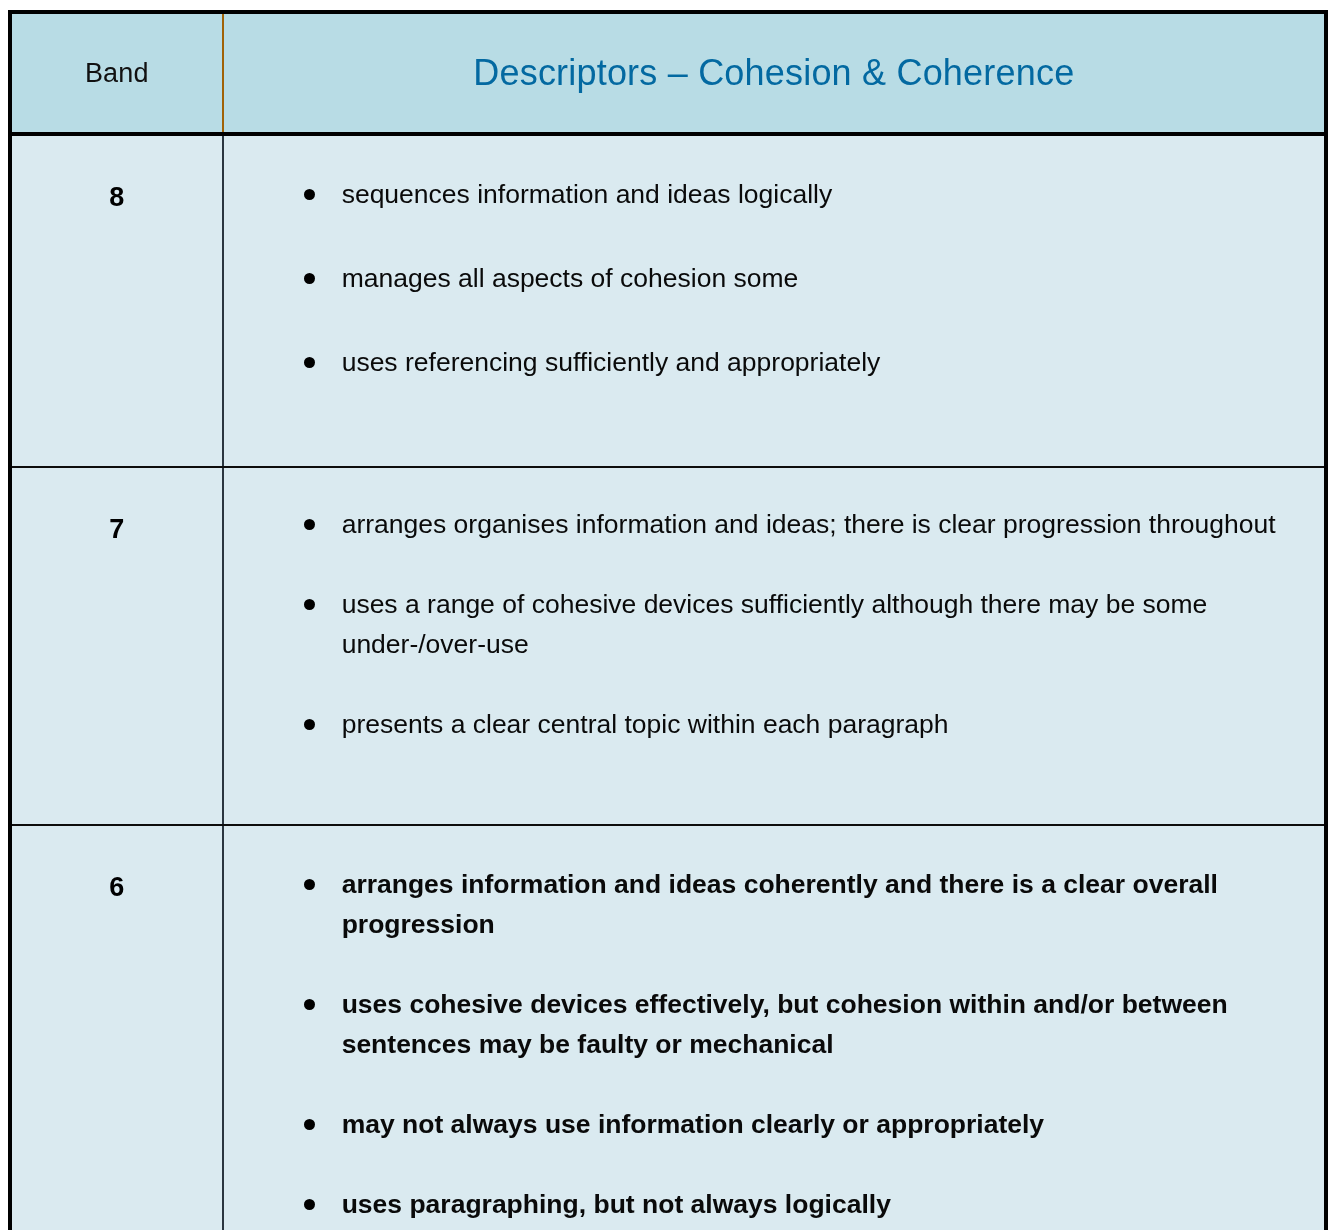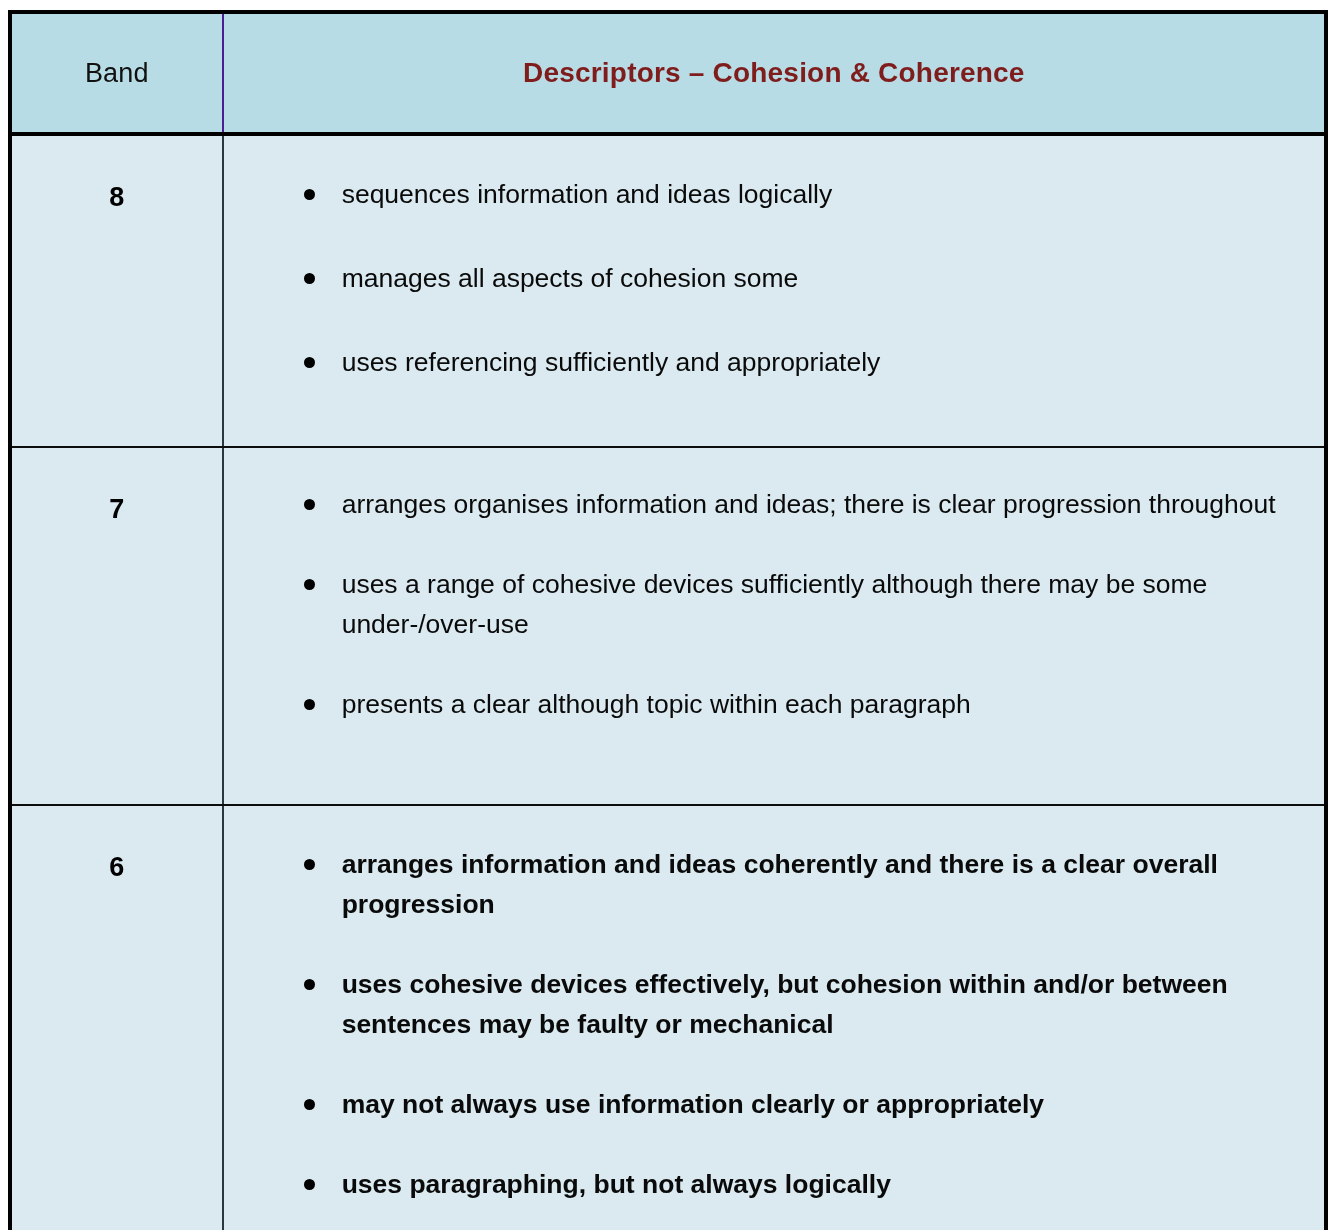--- a/index.html
+++ b/index.html
@@ -36,41 +36,41 @@
 
   thead th {
     background: #b8dce5;
     border: 0;
     border-bottom: 4px solid #000000;
     padding: 0;
     margin: 0;
   }
 
   th.head-band {
-    border-right: 2px solid #4c1d95;
+    border-right: 2px solid #a16207;
     height: 118px;
     vertical-align: middle;
     text-align: center;
   }
   th.head-desc {
     height: 118px;
     vertical-align: middle;
     text-align: center;
   }
 
   .head-label {
     font-size: 27px;
     font-weight: 400;
     color: #111111;
     letter-spacing: 0.2px;
   }
   .head-label-wide {
-    font-size: 28px;
-    font-weight: 700;
-    color: #7f1d1d;
+    font-size: 36px;
+    font-weight: 400;
+    color: #0369a1;
     letter-spacing: 0.2px;
   }
 
   tbody td {
     background: #daeaf0;
     padding: 0;
     margin: 0;
     vertical-align: top;
     border-bottom: 2px solid #0d0d0d;
   }
@@ -118,21 +118,21 @@
     position: absolute;
     left: 80px;
     top: 15px;
     width: 11px;
     height: 11px;
     background: #000000;
     border-radius: 50%;
   }
 
   
-  tr.row-8 ul.desc-list { padding-top: 38px; padding-bottom: 20px; }
+  tr.row-8 ul.desc-list { padding-top: 38px; padding-bottom: 40px; }
   tr.row-8 ul.desc-list li { margin-bottom: 44px; }
 
   tr.row-7 ul.desc-list { padding-top: 36px; padding-bottom: 40px; }
   tr.row-7 ul.desc-list li { margin-bottom: 40px; }
 
   tr.row-6 ul.desc-list { padding-top: 38px; padding-bottom: 42px; }
   tr.row-6 ul.desc-list li { margin-bottom: 40px; font-weight: bold; }
 </style>
 </head>
 <body>
@@ -189,21 +189,21 @@
             <li>
               <span class="bullet-dot"></span>
               <span>arranges organises information and ideas; there is clear progression throughout</span>
             </li>
             <li>
               <span class="bullet-dot"></span>
               <span>uses a range of cohesive devices sufficiently although there may be some under-/over-use</span>
             </li>
             <li>
               <span class="bullet-dot"></span>
-              <span>presents a clear although topic within each paragraph</span>
+              <span>presents a clear central topic within each paragraph</span>
             </li>
           </ul>
         </td>
       </tr>
 
       <tr class="row-6">
         <td class="cell-band">
           <span class="band-number">6</span>
         </td>
         <td class="cell-desc">

